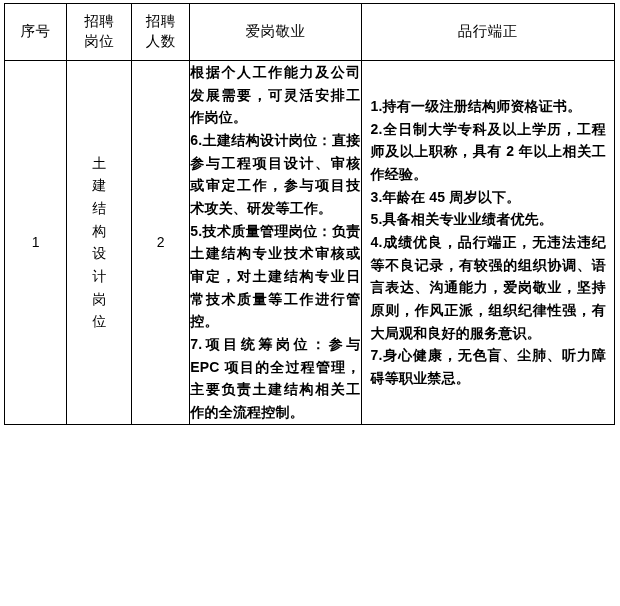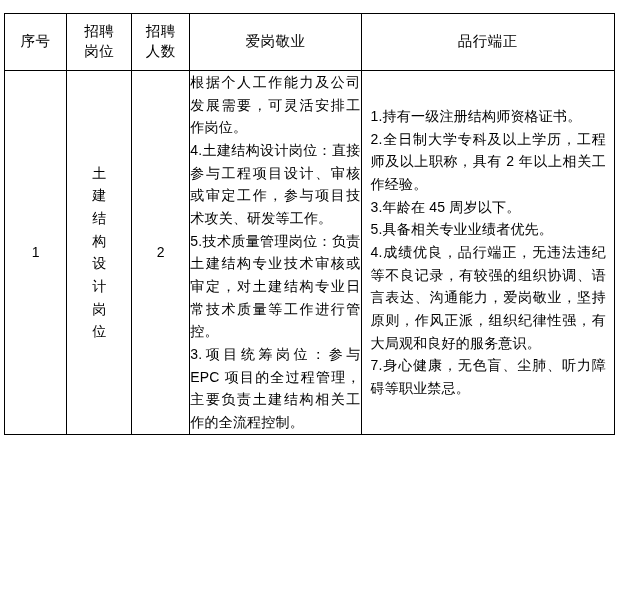--- a/index.html
+++ b/index.html
@@ -17,21 +17,21 @@
   .sheet {
     width: 620px;
     height: 606px;
     position: relative;
     box-sizing: border-box;
   }
   table.job-table {
     border-collapse: collapse;
     width: 611px;
     margin-left: 4px;
-    margin-top: 13px;
+    margin-top: 3px;
     table-layout: fixed;
   }
   table.job-table td,
   table.job-table th {
     border: 1px solid #000000;
     padding: 0;
     vertical-align: middle;
     font-weight: normal;
   }
   
@@ -77,23 +77,24 @@
     vertical-align: top;
     padding: 8px 7px 8px 8px;
     letter-spacing: 0.2px;
   }
   .cell-text.req {
     vertical-align: middle;
     padding: 8px 8px 8px 9px;
   }
   .cell-text p {
     margin: 0;
+    font-weight: bold;
   }
   .cell-text p.bold {
-    font-weight: normal;
+    font-weight: bold;
   }
 </style>
 </head>
 <body>
 
 <div class="sheet">
   <table class="job-table">
     <colgroup>
       <col class="col-no">
       <col class="col-post">
@@ -131,23 +132,23 @@
           <span>结</span>
           <span>构</span>
           <span>设</span>
           <span>计</span>
           <span>岗</span>
           <span>位</span>
         </td>
         <td class="cell-center cell-count">2</td>
         <td class="cell-text">
           <p>根据个人工作能力及公司发展需要，可灵活安排工作岗位。</p>
-          <p>4.土建结构设计岗位：直接参与工程项目设计、审核或审定工作，参与项目技术攻关、研发等工作。</p>
+          <p>6.土建结构设计岗位：直接参与工程项目设计、审核或审定工作，参与项目技术攻关、研发等工作。</p>
           <p>5.技术质量管理岗位：负责土建结构专业技术审核或审定，对土建结构专业日常技术质量等工作进行管控。</p>
-          <p>3.项目统筹岗位：参与 EPC 项目的全过程管理，主要负责土建结构相关工作的全流程控制。</p>
+          <p>7.项目统筹岗位：参与 EPC 项目的全过程管理，主要负责土建结构相关工作的全流程控制。</p>
         </td>
         <td class="cell-text req">
           <p class="bold">1.持有一级注册结构师资格证书。</p>
           <p>2.全日制大学专科及以上学历，工程师及以上职称，具有 2 年以上相关工作经验。</p>
           <p>3.年龄在 45 周岁以下。</p>
           <p>5.具备相关专业业绩者优先。</p>
           <p>4.成绩优良，品行端正，无违法违纪等不良记录，有较强的组织协调、语言表达、沟通能力，爱岗敬业，坚持原则，作风正派，组织纪律性强，有大局观和良好的服务意识。</p>
           <p>7.身心健康，无色盲、尘肺、听力障碍等职业禁忌。</p>
         </td>
       </tr>

